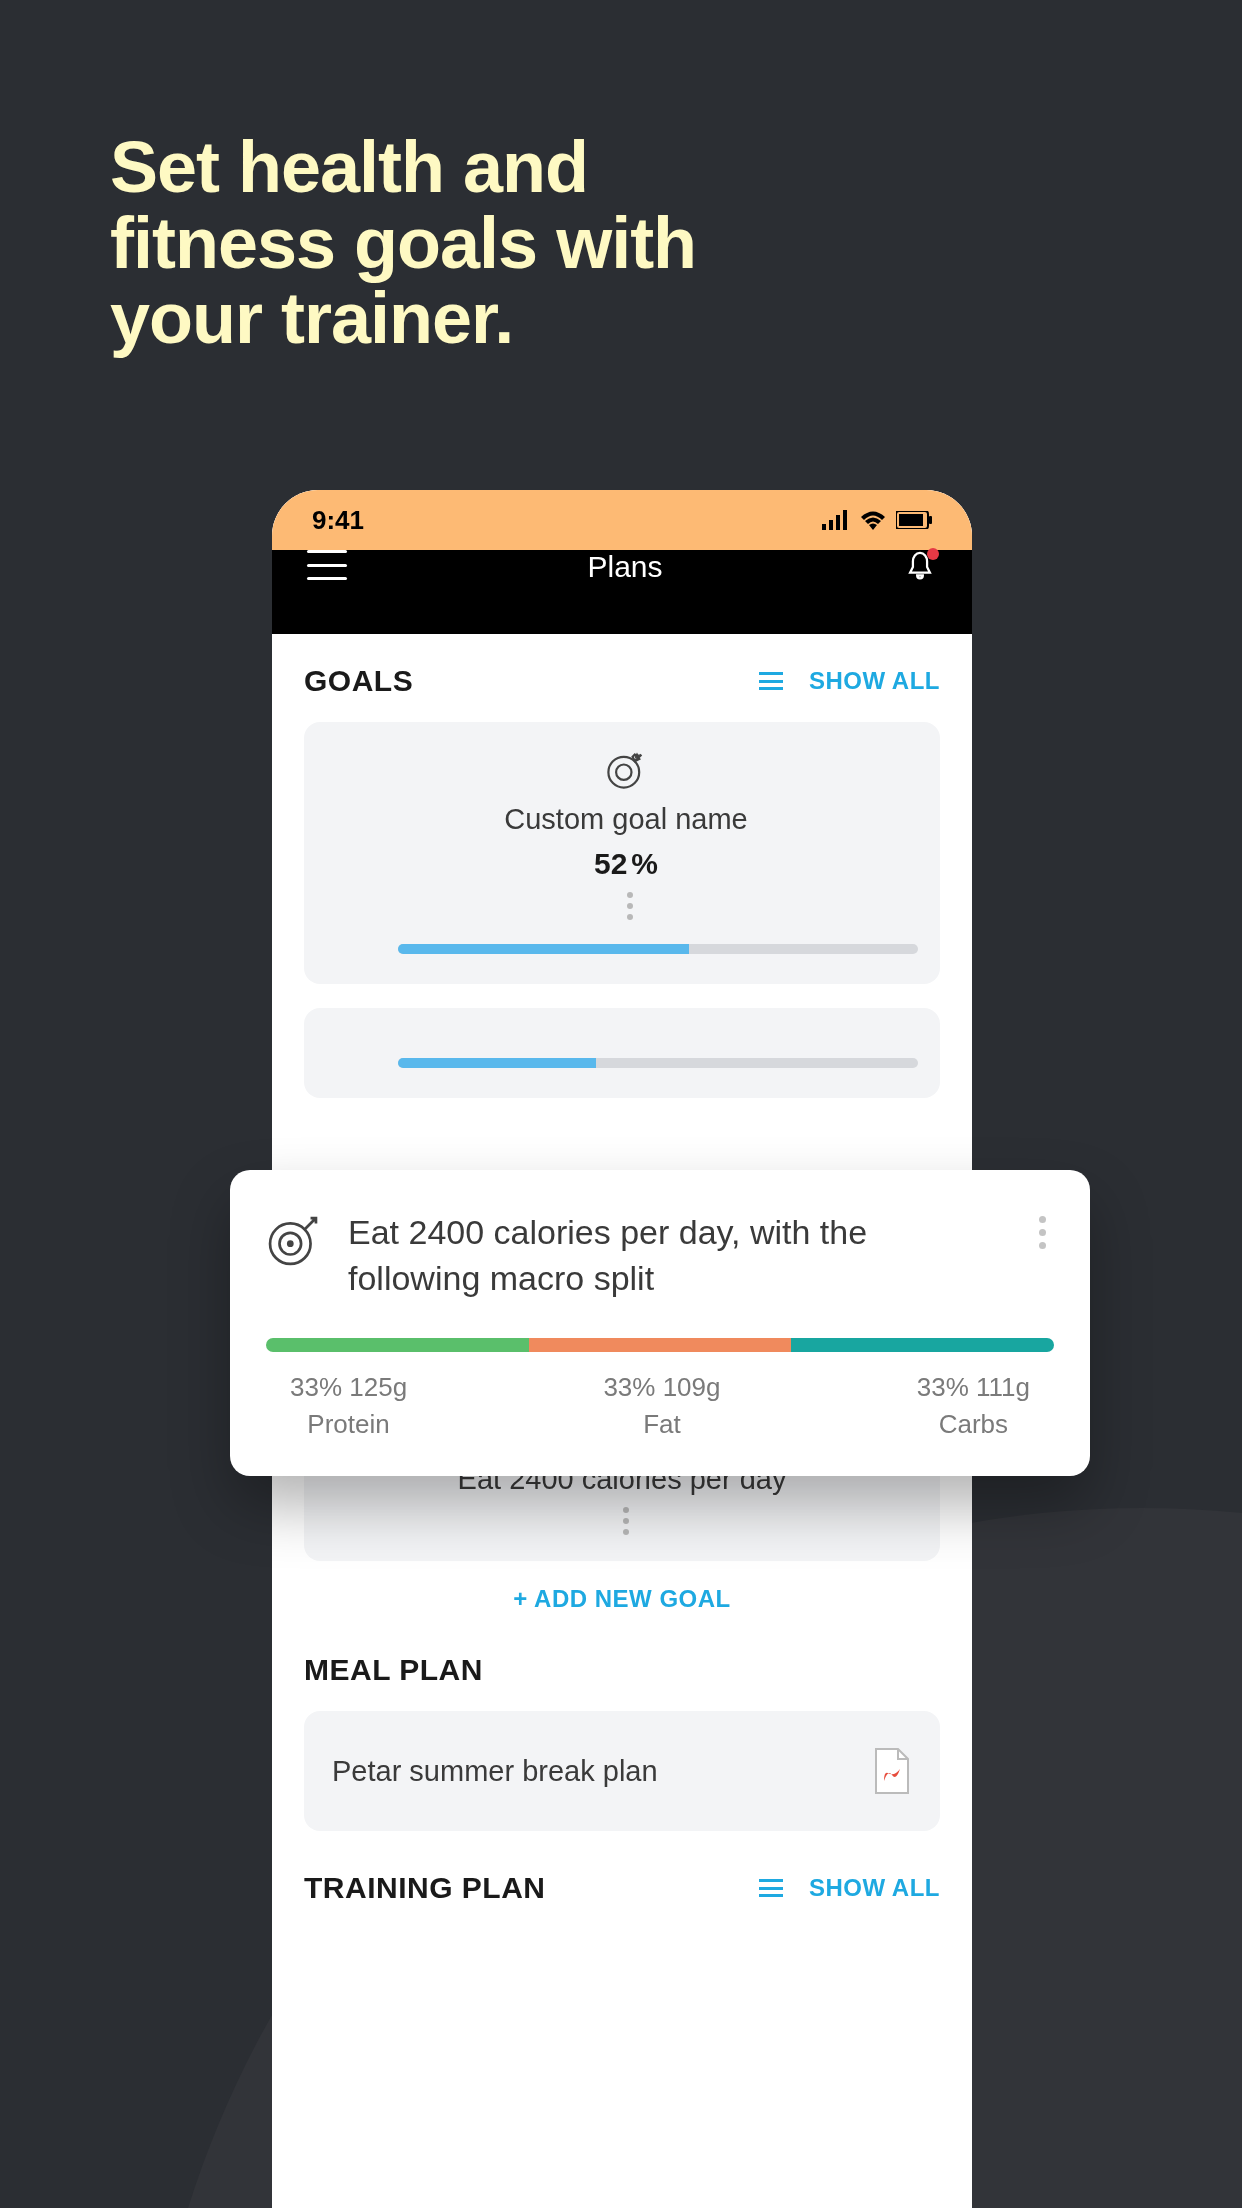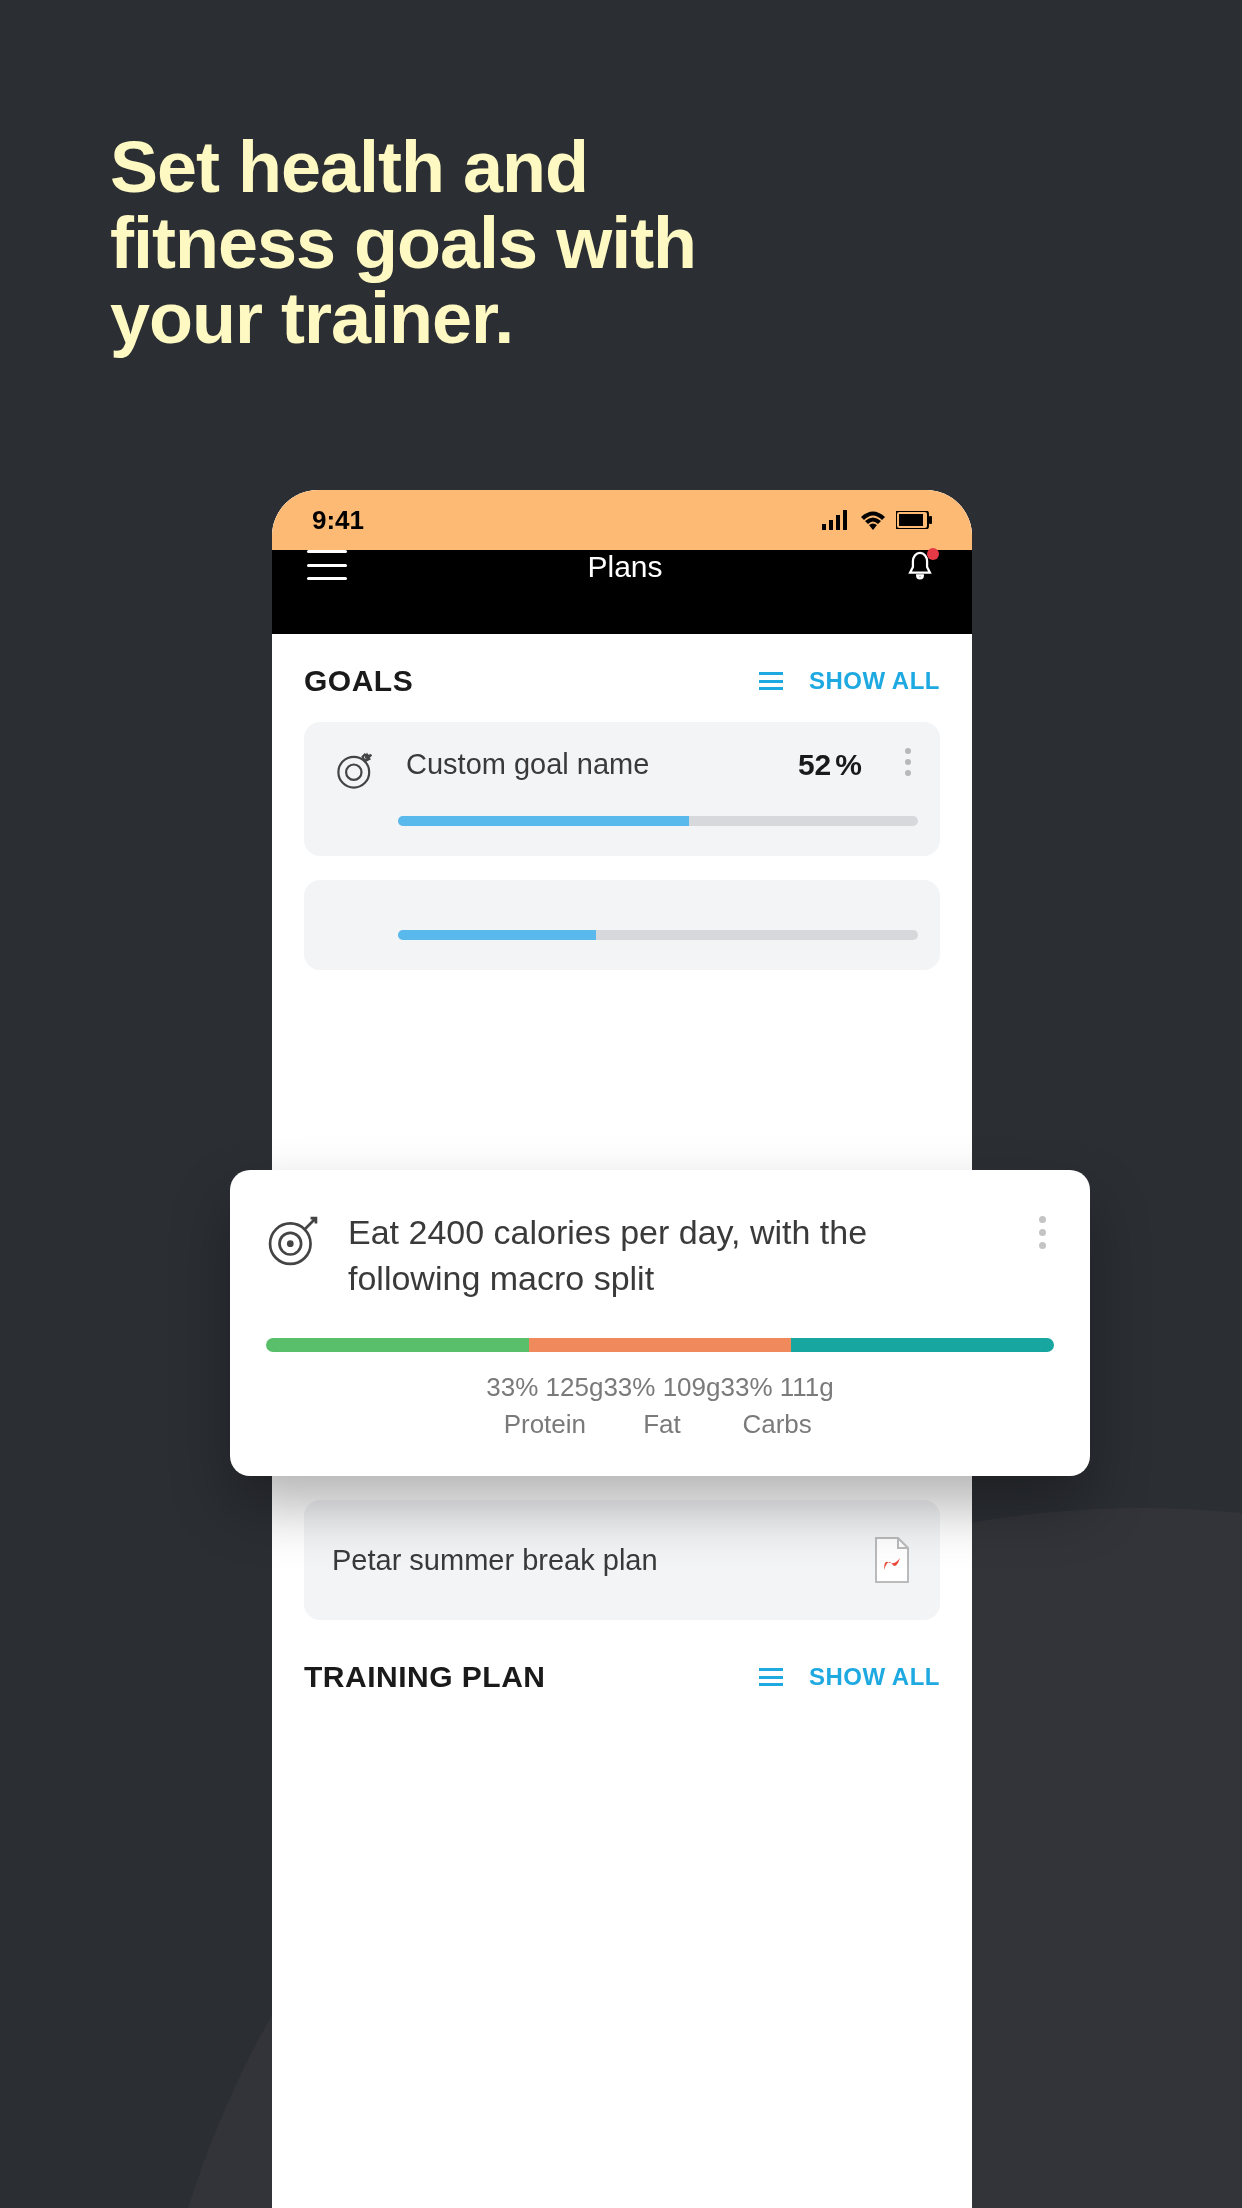--- a/index.html
+++ b/index.html
@@ -80,21 +80,21 @@
   .section-title { font-size: 30px; font-weight: 800; color:#1a1a1a; letter-spacing:0.5px; }
   .show-all { display:flex; align-items:center; gap:26px; color:#1ea9e1; font-size:24px; font-weight:700; cursor:pointer; letter-spacing:0.5px; }
   .show-all-icon { width:24px; height:18px; display:flex; flex-direction:column; justify-content:space-between; }
   .show-all-icon span { display:block; height:3px; background:#1ea9e1; }
   .goal-card {
     background:#f3f4f6;
     border-radius:16px;
     padding: 26px 22px 30px 30px;
     margin-bottom: 24px;
   }
-  .goal-row { display:flex; align-items:flex-start; gap:28px; }
+  .goal-row { display:flex; align-items:center; gap:11px;flex-direction:column; }
   .goal-icon { width:44px; height:44px; flex-shrink:0; }
   .goal-icon svg { width:100%; height:100%; }
   .goal-text { flex:1; font-size:29px; color:#3a3a3a; font-weight:400; }
   .goal-value { font-size:30px; font-weight:700; color:#1a1a1a; display:flex; align-items:baseline; gap:4px; }
   .goal-unit { font-size:20px; color:#888; font-weight:400; }
   .kebab { width:20px; display:flex; flex-direction:column; gap:5px; align-items:center; cursor:pointer; margin-left:8px; }
   .kebab span { width:6px; height:6px; background:#b8b8b8; border-radius:50%; }
   .progress-track { height:10px; background:#d6d8dc; border-radius:5px; margin-top:24px; margin-left:64px; overflow:hidden; }
   .progress-fill { height:100%; background:#59b8ec; }
   .small-card { padding: 26px 22px; }
@@ -115,21 +115,21 @@
     box-shadow: 0 30px 60px rgba(0,0,0,0.3);
     z-index: 10;
     margin-left: 38px;
   }
   .featured-row { display:flex; gap:28px; align-items:flex-start; }
   .featured-icon { width:54px; height:54px; flex-shrink:0; margin-top:4px; }
   .featured-text { flex:1; font-size:34px; line-height:1.35; color:#3a3a3a; }
   .featured-kebab { width:24px; display:flex; flex-direction:column; gap:6px; align-items:center; margin-top:6px; cursor:pointer; }
   .featured-kebab span { width:7px; height:7px; background:#c4c4c4; border-radius:50%; }
   .macro-bar { display:flex; height:14px; border-radius:7px; overflow:hidden; margin-top:36px; }
-  .macro-legend { display:flex; justify-content:center; margin-top:20px; padding: 0 24px; }
+  .macro-legend { display:flex; justify-content:space-between; margin-top:20px; padding: 0 24px; }
   .macro-item { text-align:center; font-size:26px; color:#7a7a7a; }
   .macro-item .name { margin-top:6px; }
   
   .featured-spacer { height: 260px; }
 
   .section-meal { margin-top: 10px; }
 </style>
 </head>
 <body>
 

